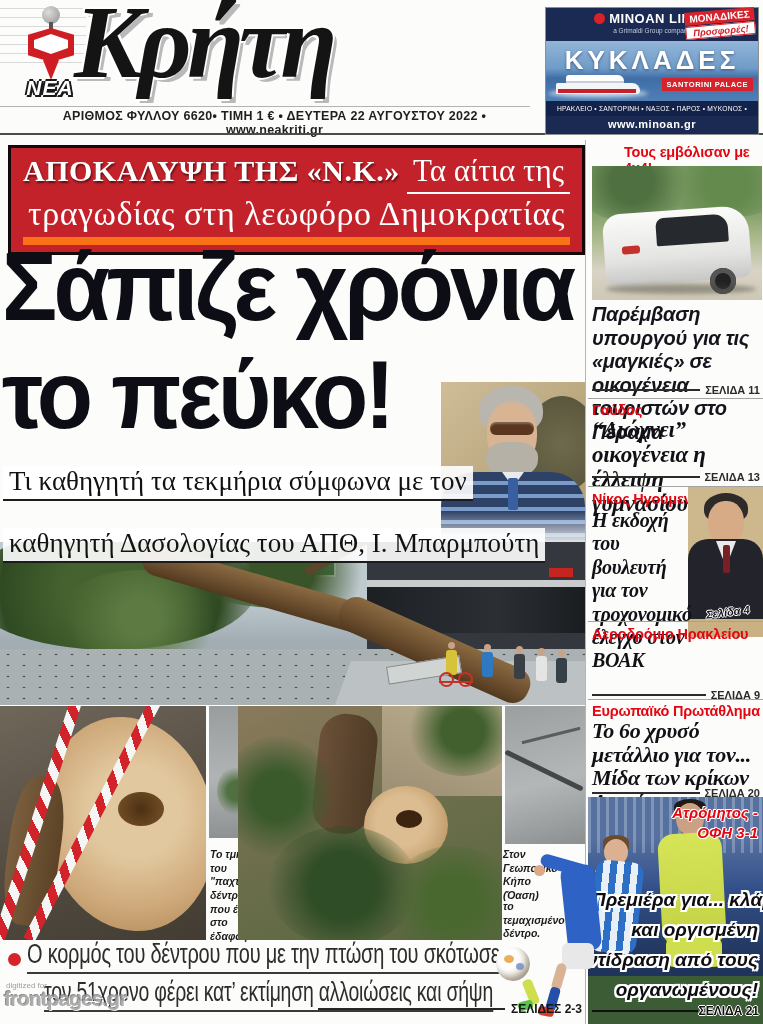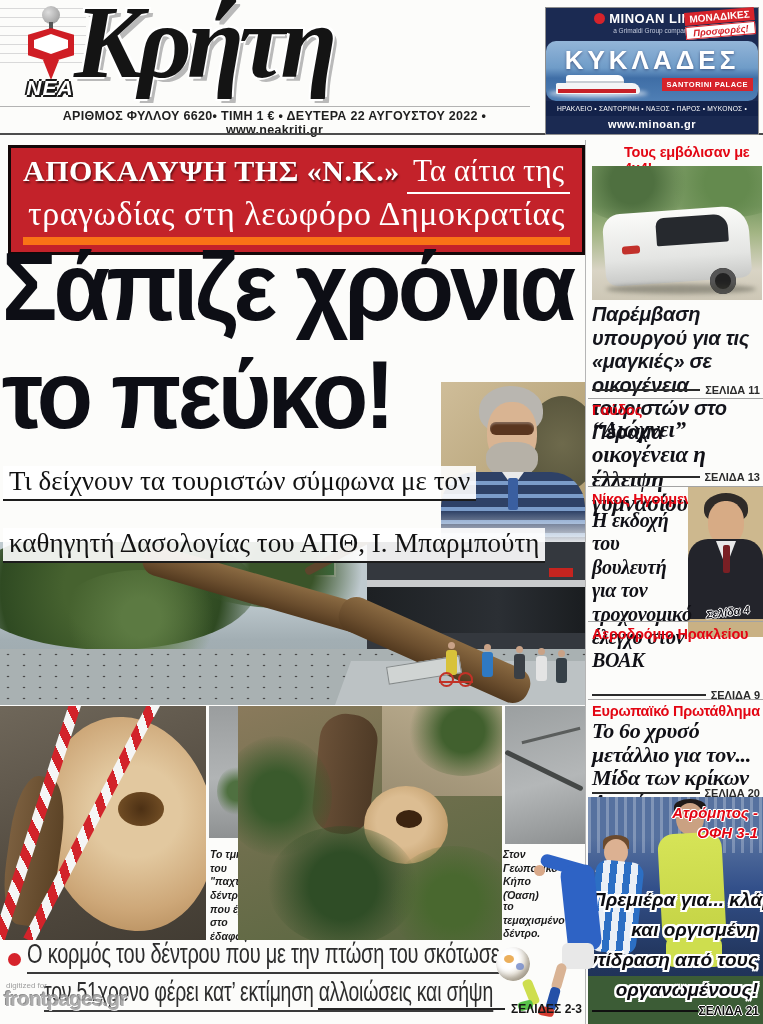--- a/index.html
+++ b/index.html
@@ -33,21 +33,21 @@
 
   
   .ad{left:545px;top:7px;width:212px;height:126px;border:1px solid #8e8e8e;
     display:flex;flex-direction:column;background:#1b2a52;}
   .ad-top{height:30px;background:#1b2a52;color:#fff;text-align:center;padding-top:3px;}
   .ad-brand{font-weight:bold;font-size:13px;letter-spacing:.5px;}
   .ad-dot{display:inline-block;width:11px;height:11px;border-radius:50%;background:#d6232b;
     vertical-align:-1px;margin-right:4px;}
   .ad-sub{font-size:6.5px;color:#c3cadb;margin-top:1px;}
   .ad-body{flex:1;position:relative;overflow:hidden;
-    background:linear-gradient(180deg,#93b5d8 0%,#6f9cc8 45%,#3f6ea6 62%,#4f7fb5 100%);border-radius:10px;}
+    background:linear-gradient(180deg,#93b5d8 0%,#6f9cc8 45%,#3f6ea6 62%,#4f7fb5 100%);}
   .ad-kyklades{position:absolute;left:0;top:4px;width:100%;text-align:center;color:#fff;
     font-size:26px;font-weight:bold;letter-spacing:4px;text-shadow:0 1px 3px rgba(0,0,50,.45);}
   .ship{position:absolute;left:10px;bottom:7px;width:84px;height:22px;}
   .ship .hull{position:absolute;bottom:0;left:0;width:84px;height:11px;background:#f4f5f6;
     border-radius:2px 10px 4px 2px;}
   .ship .band{position:absolute;bottom:1px;left:2px;width:78px;height:4px;background:#c62128;}
   .ship .top{position:absolute;bottom:11px;left:10px;width:58px;height:8px;background:#fff;
     border-radius:3px 6px 0 0;box-shadow:inset 0 -2px 0 #c9ced4;}
   .ship .wake{position:absolute;bottom:-3px;left:-8px;width:100px;height:7px;border-radius:50%;
     background:rgba(255,255,255,.75);filter:blur(2px);}
@@ -349,21 +349,21 @@
       <div class="hair"></div>
       <div class="face"></div>
     <div class="glasses"></div>
     <div class="beard"></div>
       <div class="sweater"></div>
       <div class="collar"></div>
     <div class="tie"></div>
       <div class="fade"></div>
   </div>
 
-  <div class="abs subhead sub1">Τι δείχνουν τα τουριστών σύμφωνα με τον</div>
+  <div class="abs subhead sub1">Τι καθηγητή τα τεκμήρια σύμφωνα με τον</div>
   <div class="abs subhead sub2">καθηγητή Δασολογίας του ΑΠΘ, Ι. Μπαρμπούτη</div>
 
   <div class="abs mainphoto">
     <div class="mp-building"></div>
       <div class="mp-fascia"></div>
       <div class="mp-store"></div>
     <div class="mp-sign"></div>
     <div class="mp-roadsign"></div>
     <div class="mp-fol1"></div>
       <div class="mp-fol2"></div>

